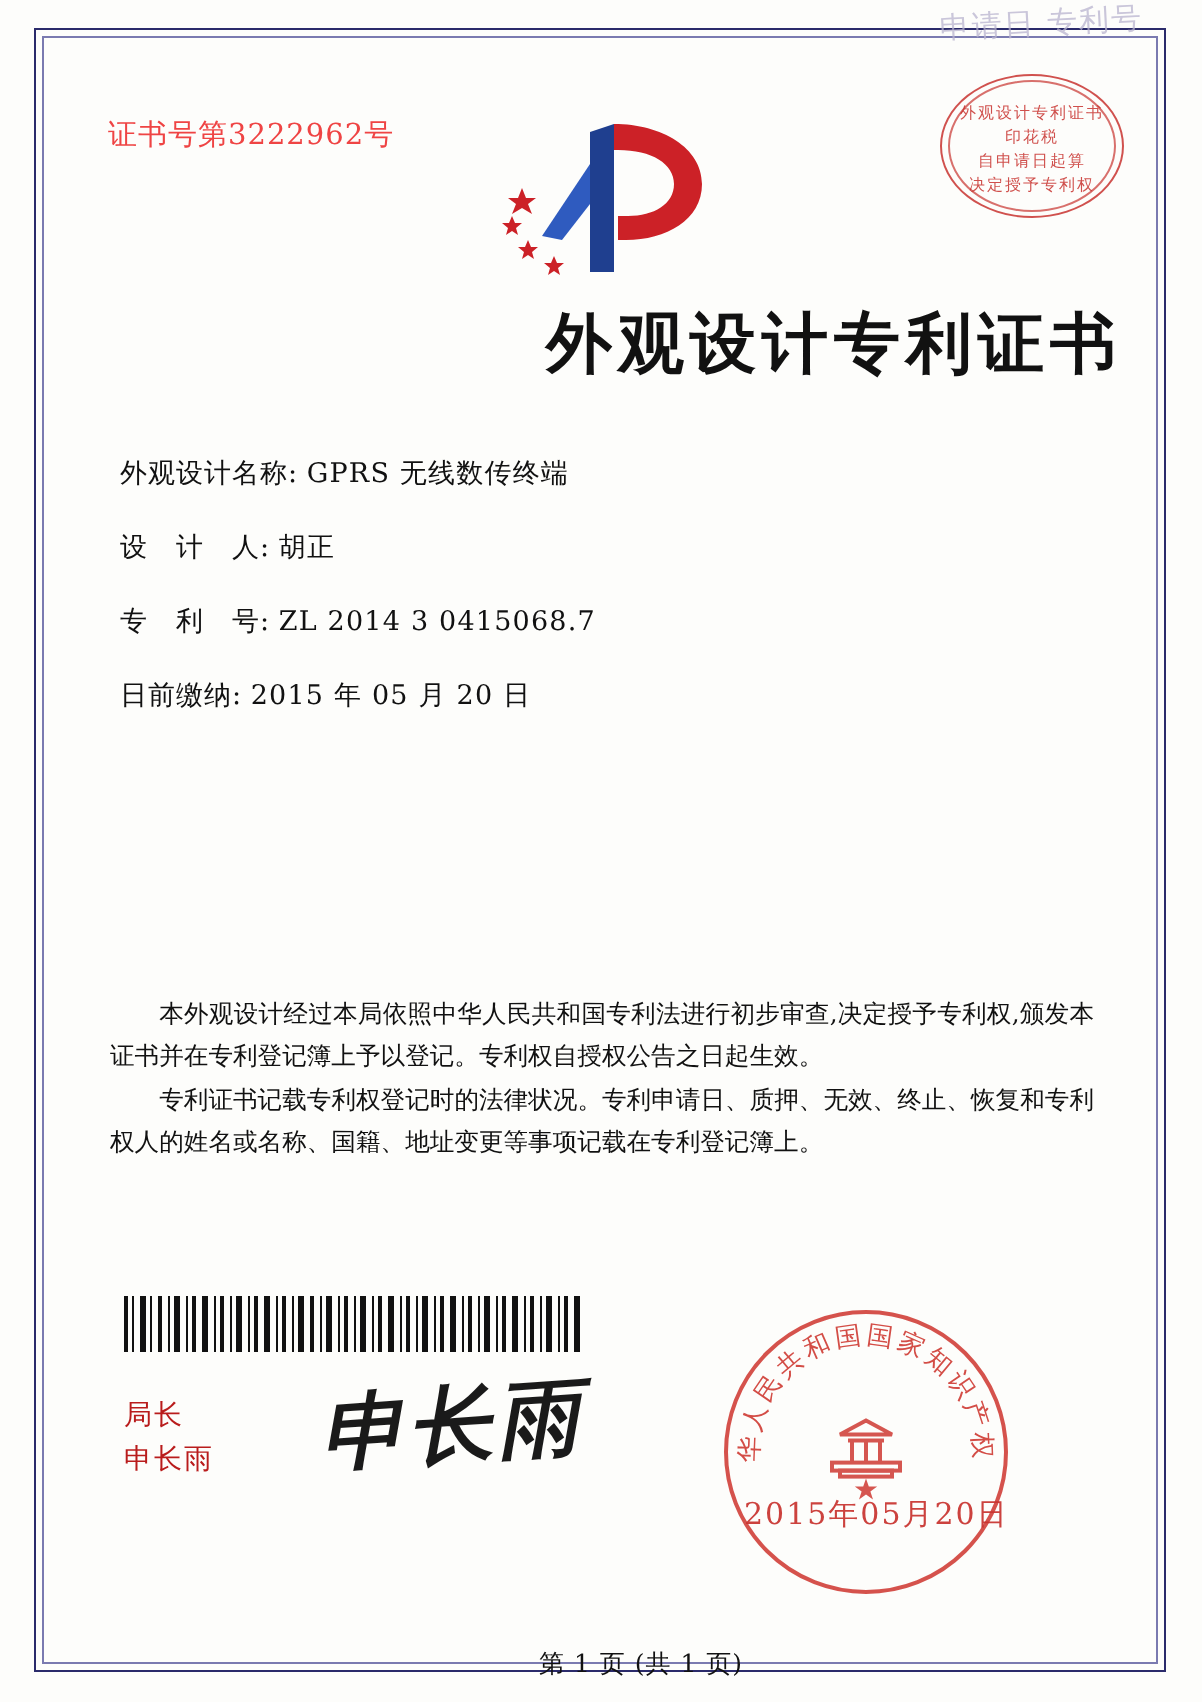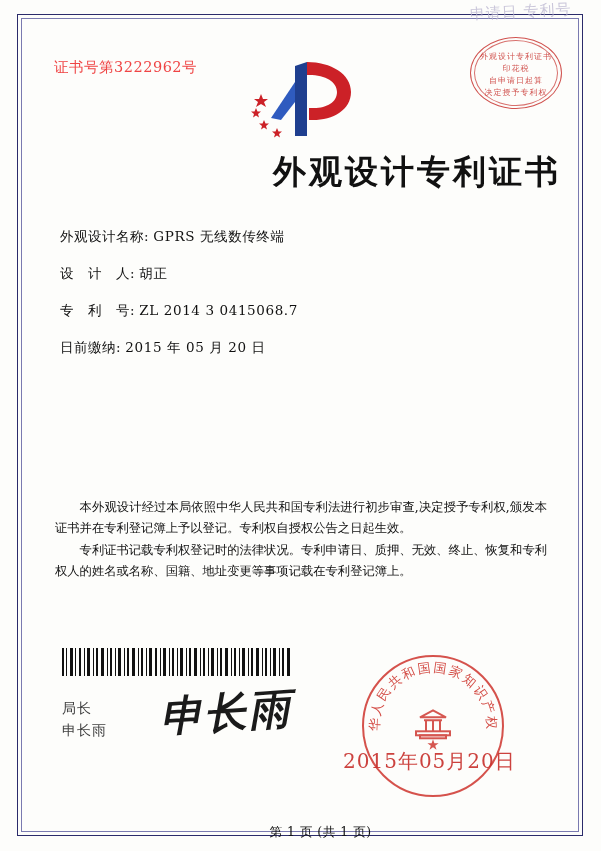--- a/index.html
+++ b/index.html
@@ -167,21 +167,21 @@
     width: 228px;
     height: 28px;
   }
   
   .sig-label {
     position: absolute;
     left: 62px;
     top: 697px;
     font-family: "DejaVu Serif", serif;
     font-size: 14px;
-    color: #404040;
+    color: #b91c1c;
     letter-spacing: 1px;
     line-height: 22px;
   }
   .sig-hand {
     position: absolute;
     left: 160px;
     top: 685px;
     font-family: "DejaVu Serif", serif;
     font-size: 42px;
     color: #1a1a1a;
@@ -218,24 +218,24 @@
     left: 50%;
     top: 50%;
     transform: translate(-50%, -45%);
     width: 54px;
     height: 46px;
     opacity: 0.85;
   }
   
   .stamp-date {
     position: absolute;
-    left: 343px;
+    left: 372px;
     top: 748px;
     font-family: "DejaVu Serif", serif;
-    font-size: 20px;
+    font-size: 15px;
     color: #c8332f;
     letter-spacing: 1px;
     opacity: 0.92;
     white-space: nowrap;
   }
   
   .footer {
     position: absolute;
     left: 0;
     top: 824px;

